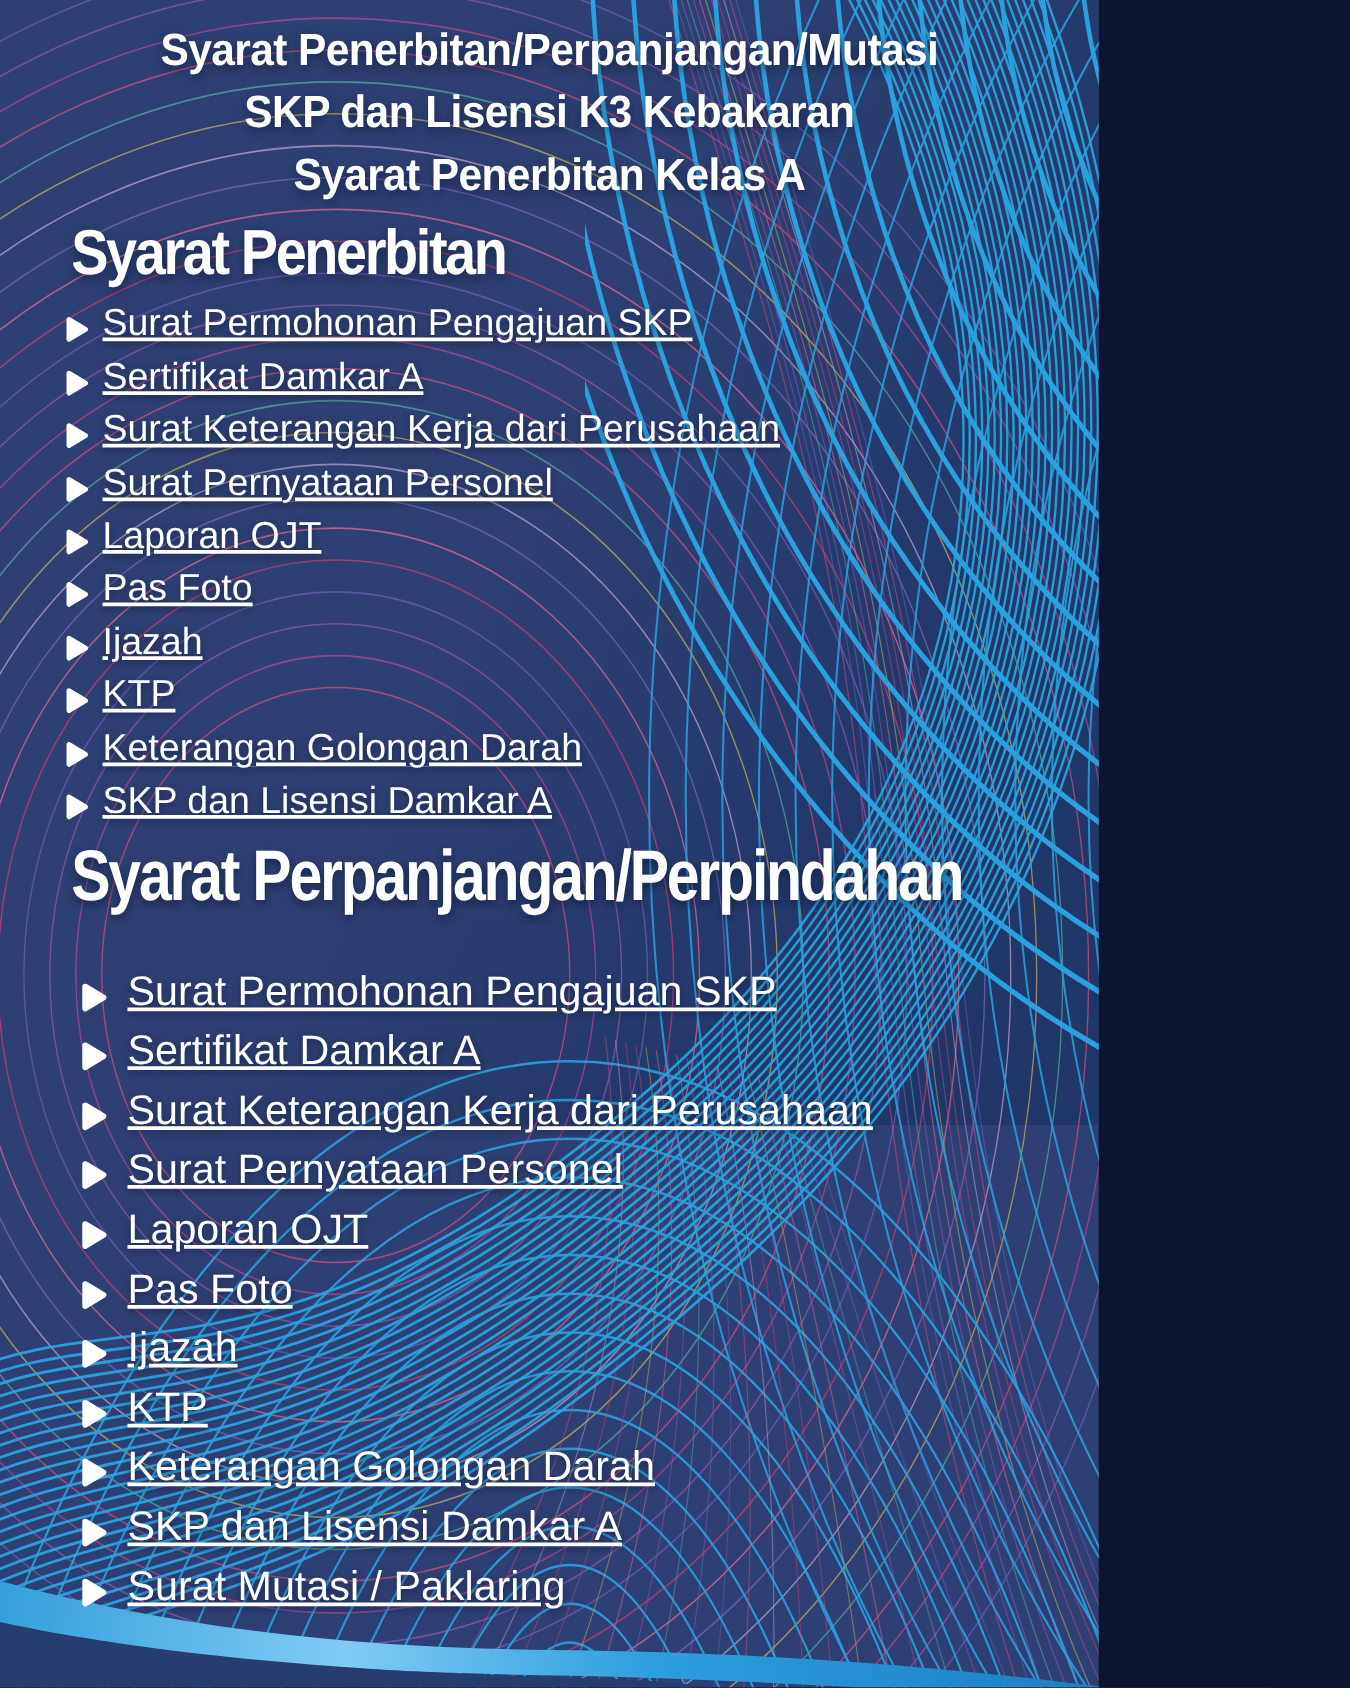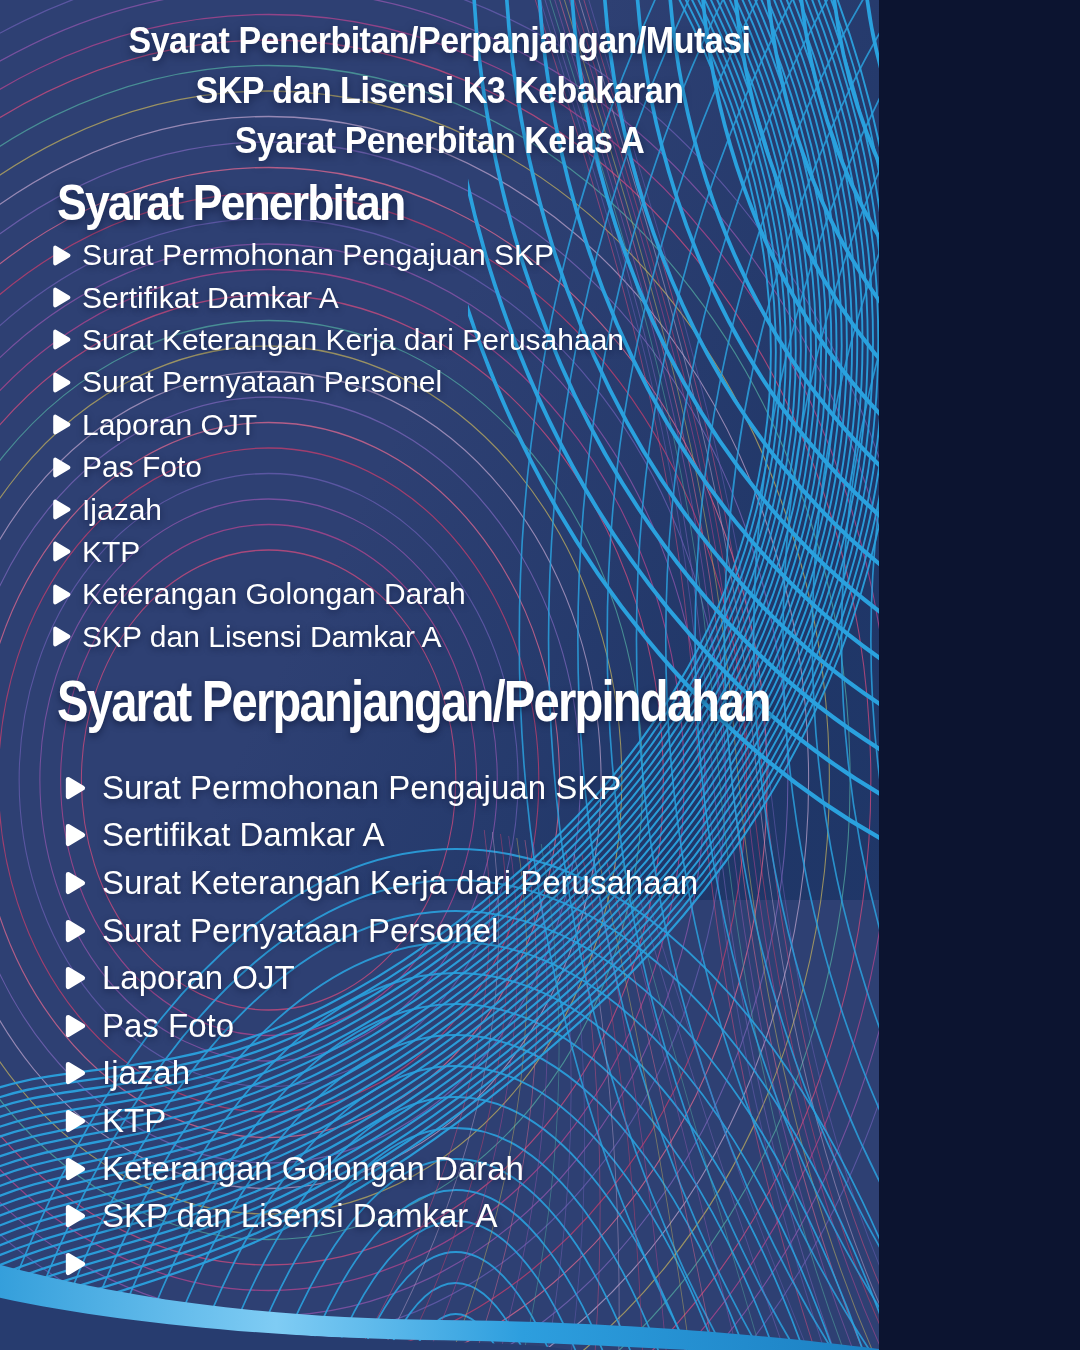--- a/index.html
+++ b/index.html
@@ -19,22 +19,22 @@
     font-size:34px; line-height:47px; letter-spacing:-0.5px;
     transform:scale(1,1.06); transform-origin:top center;
     text-shadow:0 3px 8px rgba(8,16,46,.55);
   }
   .h{ position:absolute; font-weight:700; white-space:nowrap;
       text-shadow:0 3px 8px rgba(8,16,46,.55); transform-origin:left top; }
   .h1{ left:57px; top:172px; font-size:47px; letter-spacing:-2px; transform:scale(.95,1.08); }
   .h2{ left:57px; top:668px; font-size:53px; letter-spacing:-2px; transform:scale(.89,1.08); }
 
   ul.reqs{ position:absolute; list-style:none; }
-  ul.reqs li{ display:flex; align-items:center; white-space:nowrap;
-              text-shadow:0 2px 6px rgba(8,16,46,.5); }
+  ul.reqs li{ display:flex; align-items:flex-end; white-space:nowrap;
+              text-shadow:0 2px 6px rgba(8,16,46,.5);text-decoration:underline; }
   .list1{ left:48px; top:234px; font-size:30px; }
   .list1 li{ height:42.4px; gap:9px; }
   .list1 .b svg{ width:25px; height:25px; }
   .list2{ left:60px; top:764px; font-size:33px; }
   .list2 li{ height:47.6px; gap:14px; }
   .list2 .b svg{ width:28px; height:28px; }
   .b{ flex:none; display:flex; align-items:center; }
 </style>
 </head>
 <body>
@@ -366,17 +366,18 @@
             </svg>
           </span>
           <span>SKP dan Lisensi Damkar A</span>
         </li>
       <li>
           <span class="b">
             <svg viewBox="0 0 24 24">
               <path d="M7 4.5 L19.5 12 L7 19.5 Z" fill="#fff" stroke="#fff" stroke-width="4" stroke-linejoin="round" stroke-linecap="round"></path>
             </svg>
           </span>
+          <span>Surat Mutasi / Paklaring</span>
         </li>
     </ul>
 
   </div>
 </div>
 
 </body></html>

